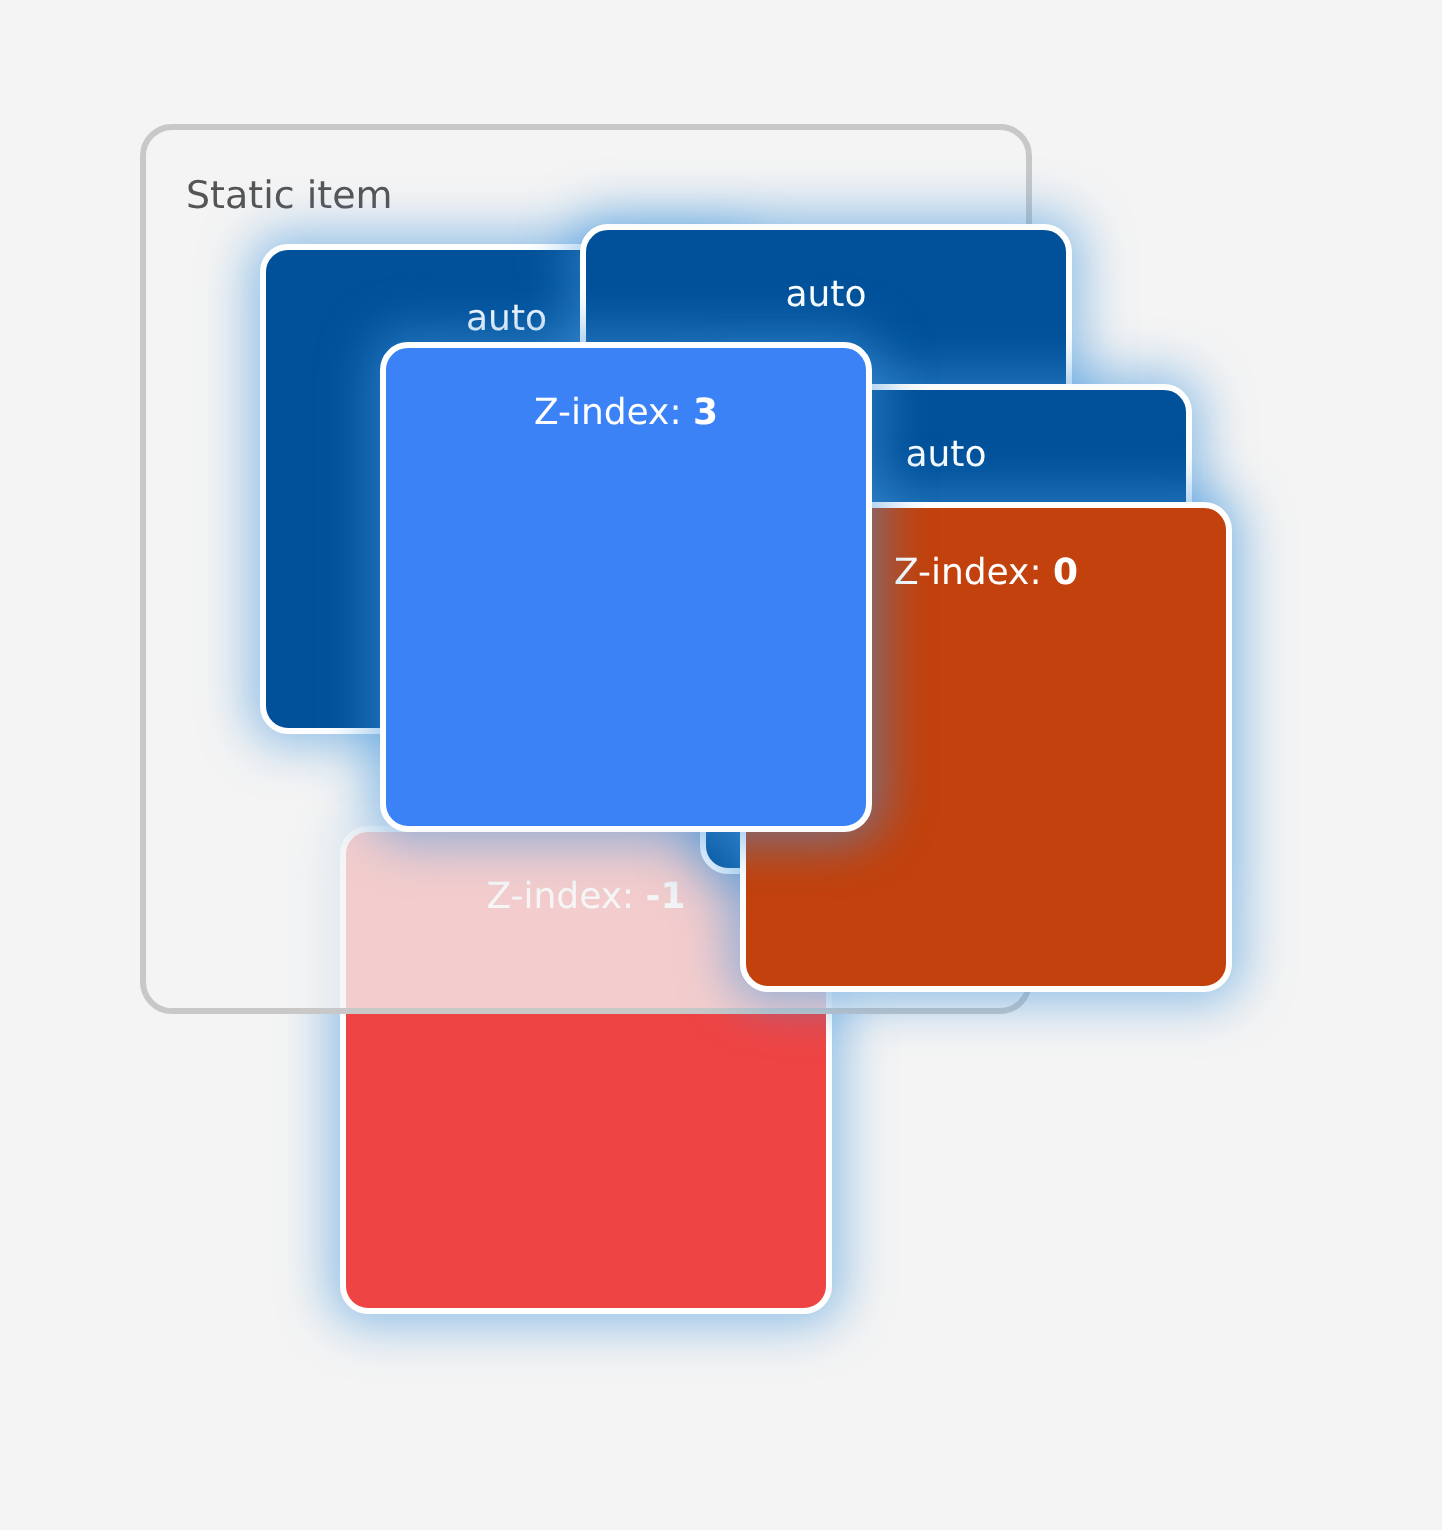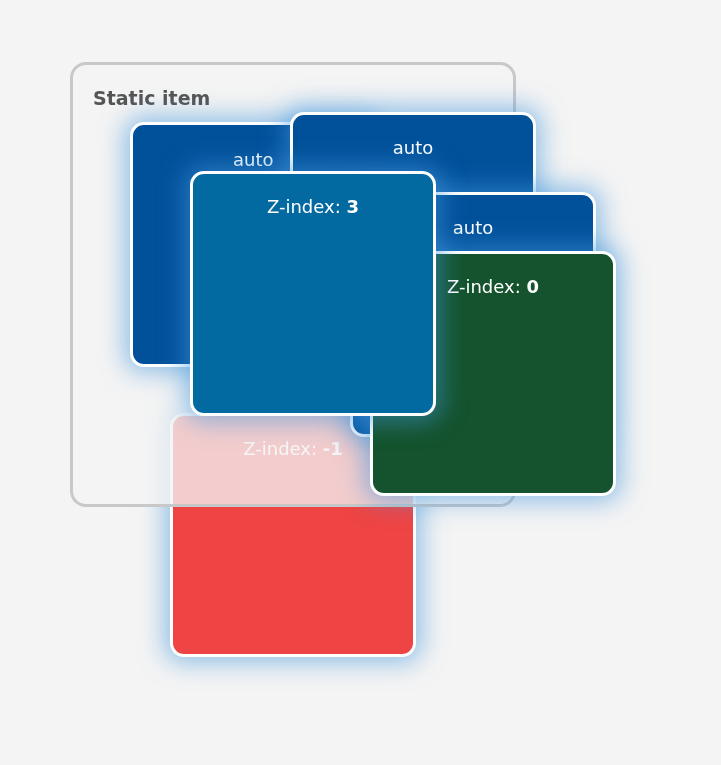--- a/index.html
+++ b/index.html
@@ -16,21 +16,21 @@
     box-shadow: 0 0 24px 6px rgba(66, 150, 220, 0.55);
   }
   .box b { font-weight: bold; }
   .blue { background: #00519a; }
   .static {
     position: absolute; left: 70px; top: 62px; width: 446px; height: 445px;
     box-sizing: border-box; border: 3px solid #c8c8c8; border-radius: 16px;
     background: rgba(244,244,244,0.78); z-index: 0;
   }
   .static-label {
-    position: absolute; left: 20px; top: 22px; font-size: 19px; color: #555555; font-weight: bold;
+    position: absolute; left: 20px; top: 22px; font-size: 19px; color: #555555;
   }
 </style>
 </head>
 <body>
 
 <div class="box" style="left:170px; top:413px; width:246px; height:244px; background:#ef4444; z-index:-1;">
   <span>Z-index: </span><b>-1</b>
 </div>
 
 <div class="static">
@@ -42,19 +42,19 @@
 </div>
 
 <div class="box blue" style="left:290px; top:112px; width:246px; height:245px; z-index:1;">
   <span>auto</span>
 </div>
 
 <div class="box blue" style="left:350px; top:192px; width:246px; height:245px; z-index:1;">
   <span>auto</span>
 </div>
 
-<div class="box" style="left:370px; top:251px; width:246px; height:245px; background:#14532d; z-index:2;">
+<div class="box" style="left:370px; top:251px; width:246px; height:245px; background:#c2410c; z-index:2;">
   <span>Z-index: </span><b>0</b>
 </div>
 
-<div class="box" style="left:190px; top:171px; width:246px; height:245px; background:#0369a1; z-index:3;">
+<div class="box" style="left:190px; top:171px; width:246px; height:245px; background:#3b82f6; z-index:3;">
   <span>Z-index: </span><b>3</b>
 </div>
 
 </body></html>

